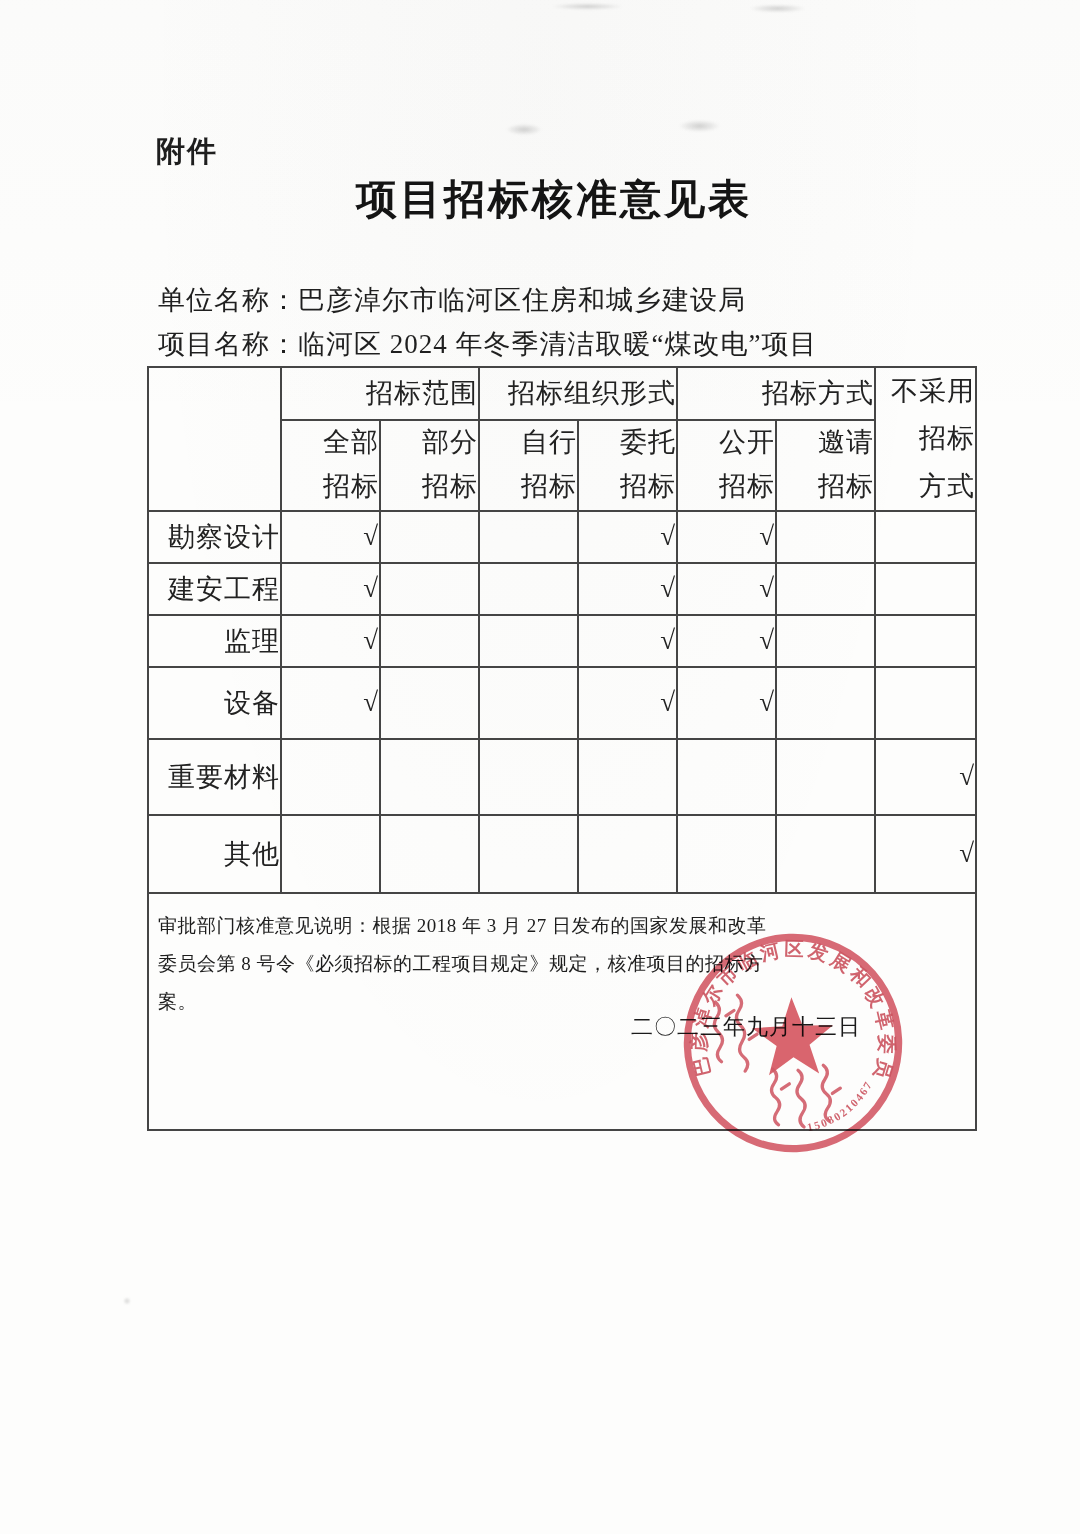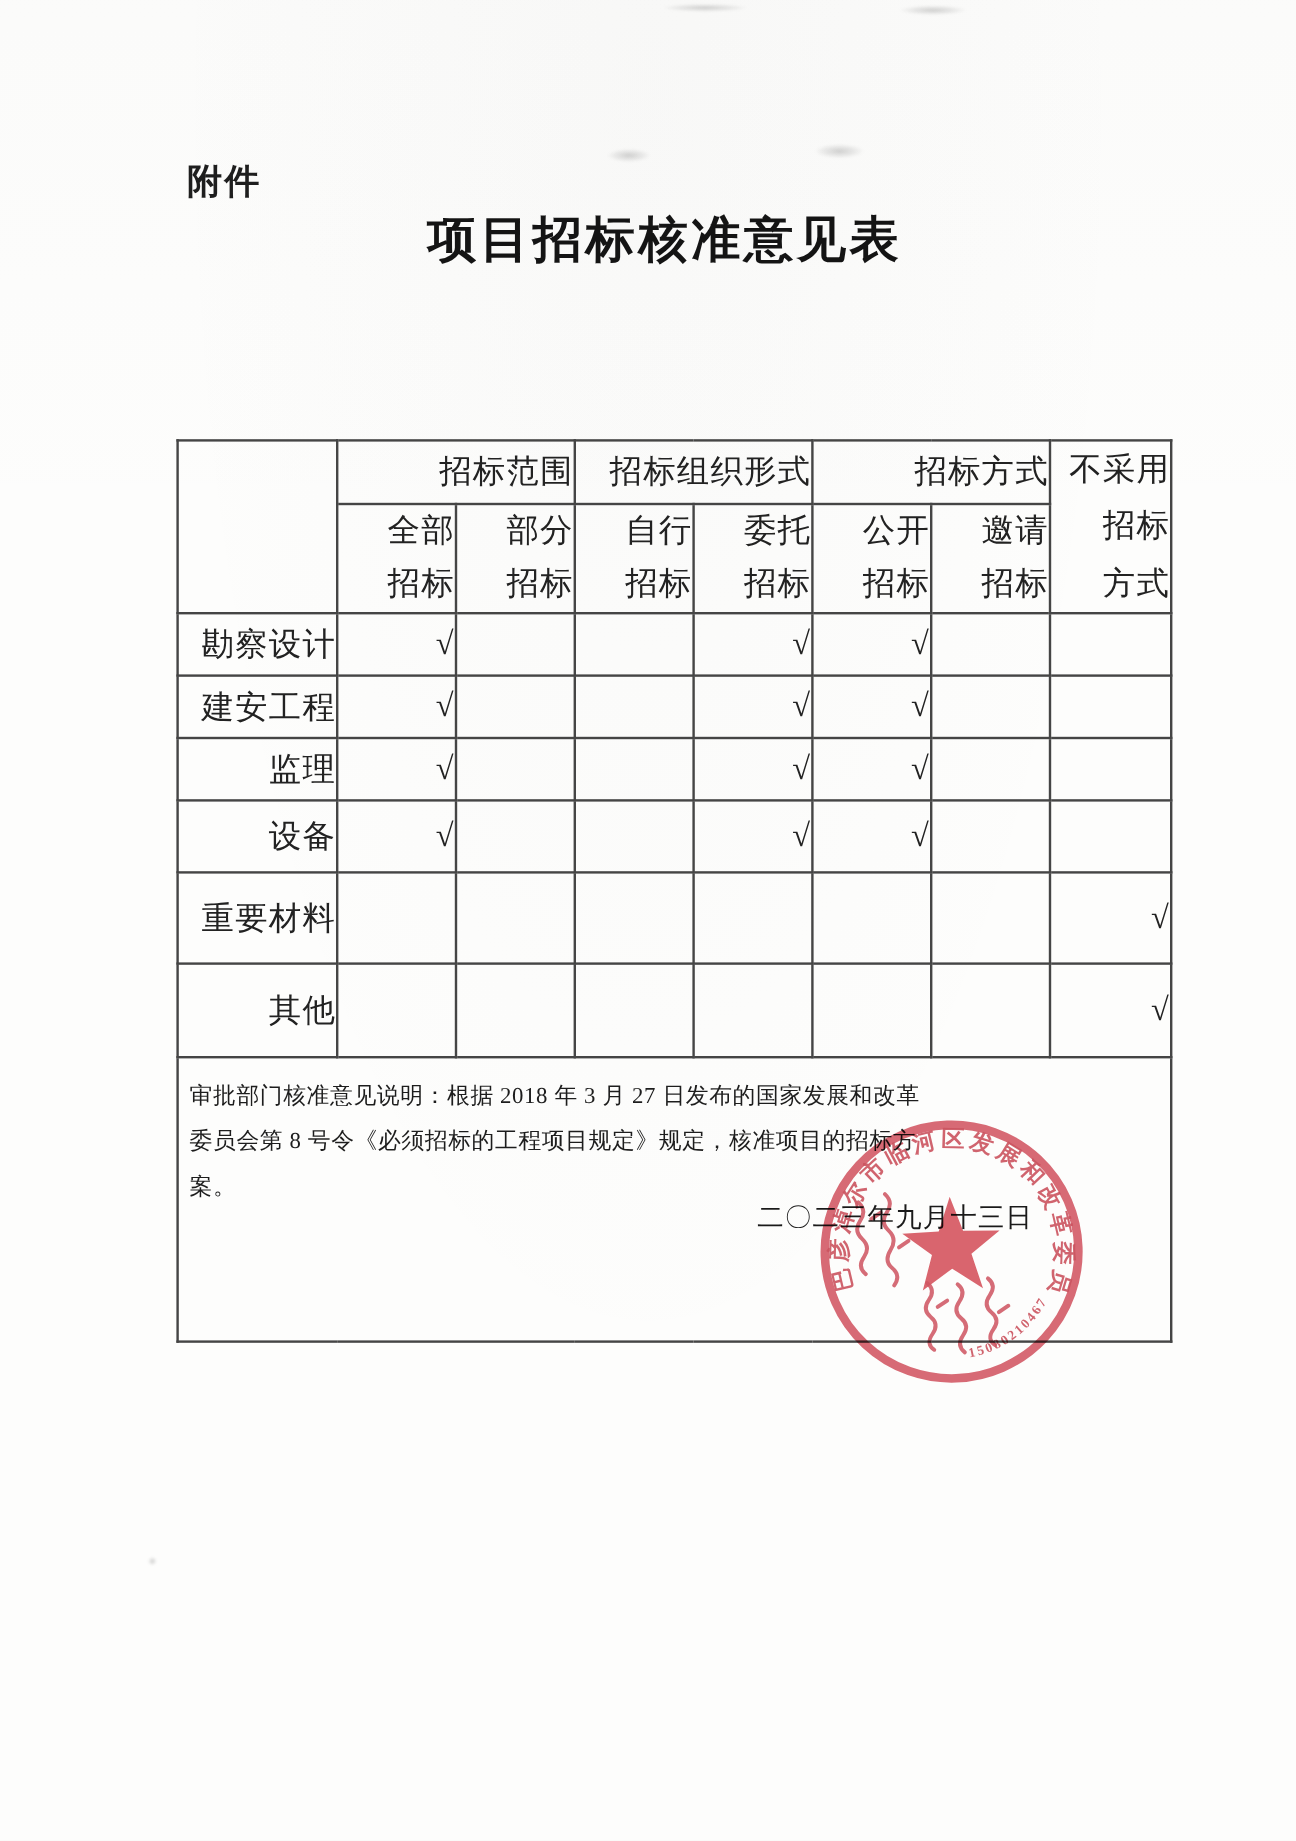--- a/index.html
+++ b/index.html
@@ -48,21 +48,21 @@
     border: 2px solid #454545;
     font-size: 27px; font-weight: normal; color: #222;
     text-align: right; vertical-align: middle;
     padding: 0; letter-spacing: 1px;
   }
   tr.group-row { height: 52px; }
   tr.sub-row { height: 90px; }
   .sub-head { white-space: pre-line; line-height: 1.62; }
   .nobid-head { white-space: pre-line; line-height: 1.75; margin-top: 31px; }
   tbody tr { height: 52px; }
-  tbody tr:nth-child(4) { height: 60px; }
+  tbody tr:nth-child(4) { height: 72px; }
   tbody tr:nth-child(5) { height: 76px; padding-left: 40px; }
   tbody tr:nth-child(6) { height: 78px; }
   td.check-cell { font-size: 29px; color: #1d1d1d; font-style: italic; }
   tfoot td.note-cell {
     height: 222px; text-align: left; vertical-align: top;
     position: relative; padding: 13px 9px 0 9px;
     letter-spacing: 0.5px;
   }
   .note-line { font-size: 19px; line-height: 38px; white-space: nowrap; color: #1d1d1d; }
   .approval-date {
@@ -85,20 +85,22 @@
 
   <div class="artifact" style="left:540px;top:2px;width:95px;height:9px;"></div>
   <div class="artifact" style="left:740px;top:3px;width:75px;height:11px;"></div>
   <div class="artifact" style="left:500px;top:122px;width:48px;height:15px;"></div>
   <div class="artifact" style="left:672px;top:118px;width:55px;height:16px;"></div>
   <div class="artifact" style="left:122px;top:1296px;width:10px;height:10px;"></div>
 
   <div class="attachment">附件</div>
   <div class="doc-title">项目招标核准意见表</div>
 
+  <div class="meta-line meta-unit"><span>单位名称：</span><span>巴彦淖尔市临河区住房和城乡建设局</span></div>
+  <div class="meta-line meta-project"><span>项目名称：</span><span>临河区 2024 年冬季清洁取暖“煤改电”项目</span></div>
 
   <table class="approval">
     <colgroup>
       <col style="width:133px">
         <col style="width:99px">
         <col style="width:99px">
         <col style="width:99px">
       <col style="width:99px">
         <col style="width:99px">
         <col style="width:99px">

